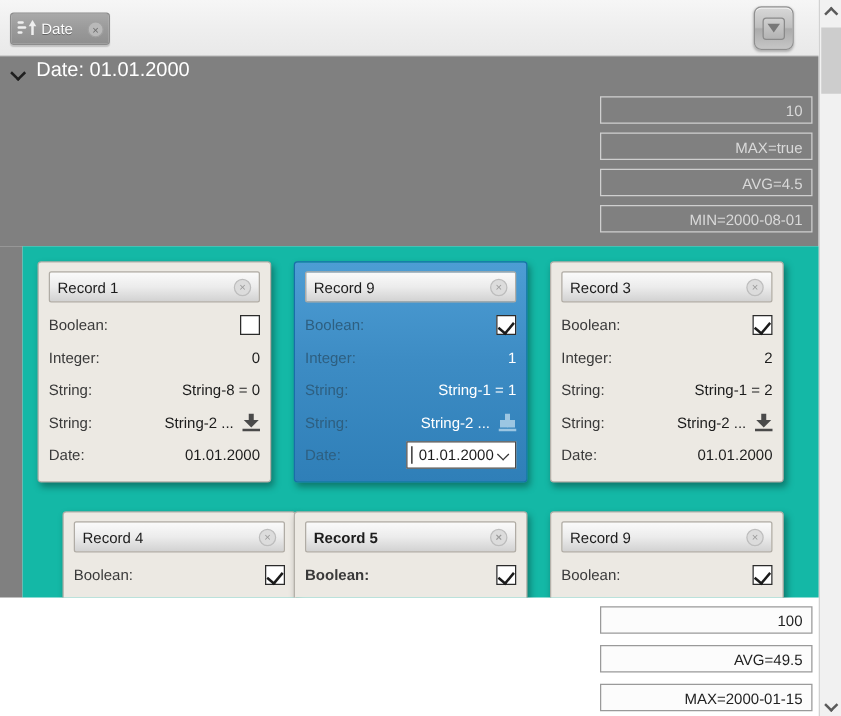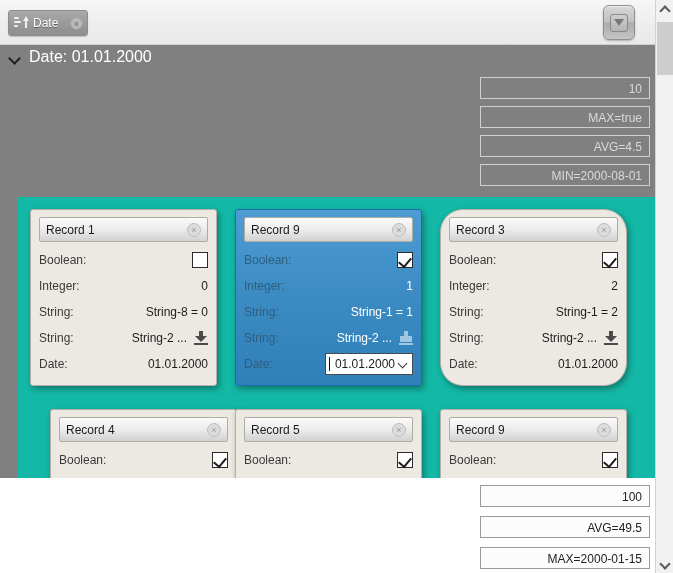--- a/index.html
+++ b/index.html
@@ -251,21 +251,21 @@
       <div class="row">
         <span class="lbl">Date:</span>
         <span class="date-editor">
           <span class="caret"></span>
           <span class="date-val">01.01.2000</span>
           <span class="chev-small"></span>
         </span>
       </div>
     </div>
 
-    <div class="card" style="left:422px;top:12px;border-radius:23px;">
+    <div class="card" style="left:422px;top:12px;">
       <div class="card-head">
         <span class="card-title">Record 3</span>
         <span class="card-x">×</span>
       </div>
       <div class="row">
         <span class="lbl">Boolean:</span>
         <span class="chk on"></span>
       </div>
       <div class="row">
         <span class="lbl">Integer:</span>
@@ -294,21 +294,21 @@
       <div class="card-head">
         <span class="card-title">Record 4</span>
         <span class="card-x">×</span>
       </div>
       <div class="row">
         <span class="lbl">Boolean:</span>
         <span class="chk on"></span>
       </div>
     </div>
 
-    <div class="card" style="left:217px;top:212px;height:90px;overflow:hidden;">
+    <div class="card" style="left:217px;top:212px;height:90px;overflow:hidden;font-weight:bold;">
       <div class="card-head">
         <span class="card-title">Record 5</span>
         <span class="card-x">×</span>
       </div>
       <div class="row">
         <span class="lbl">Boolean:</span>
         <span class="chk on"></span>
       </div>
     </div>
 

